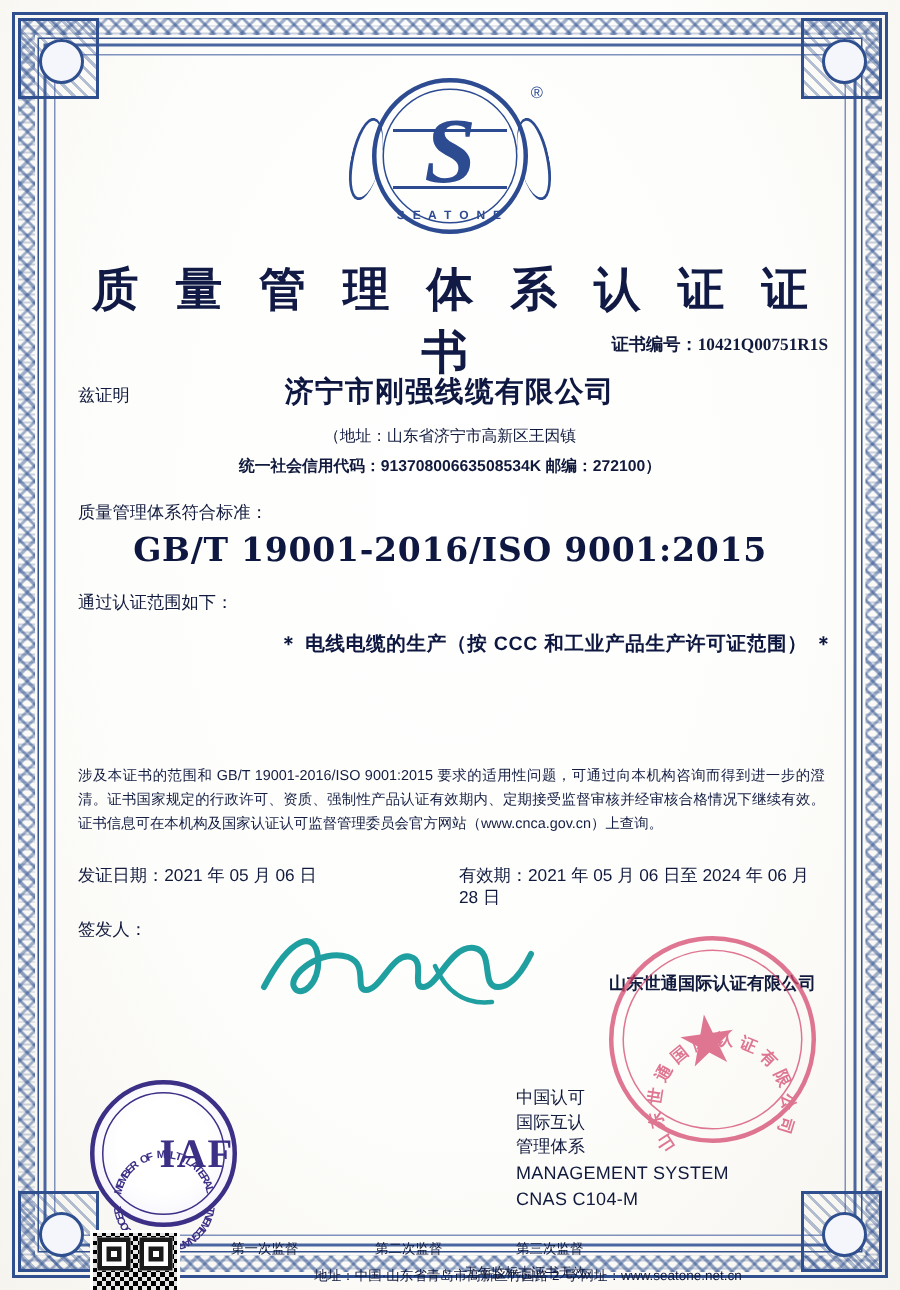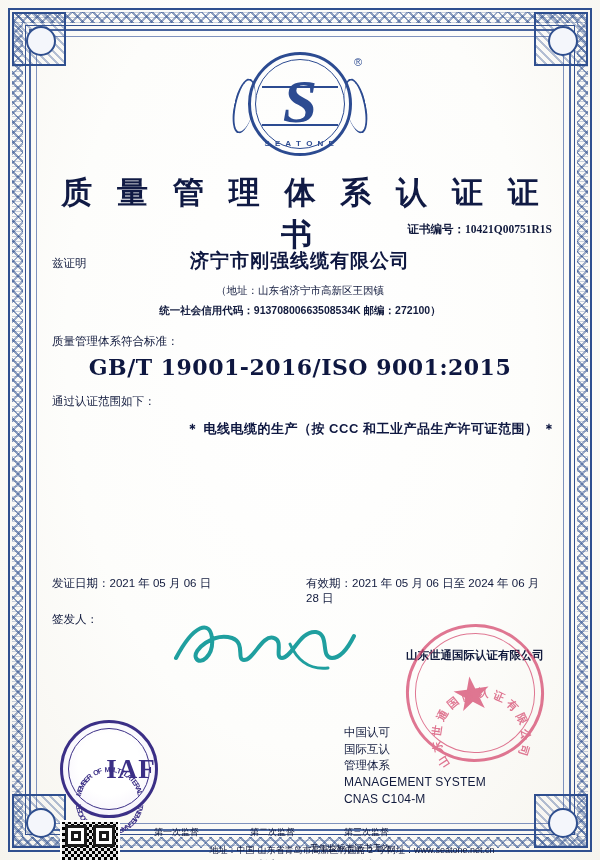--- a/index.html
+++ b/index.html
@@ -609,20 +609,21 @@
     <div class="company-name">济宁市刚强线缆有限公司</div>
     <div class="company-address">（地址：山东省济宁市高新区王因镇</div>
     <div class="company-credit">统一社会信用代码：91370800663508534K  邮编：272100）</div>
 
     <div class="label-standard">质量管理体系符合标准：</div>
     <div class="standard-value">GB/T 19001-2016/ISO 9001:2015</div>
 
     <div class="label-scope">通过认证范围如下：</div>
     <div class="scope-value">＊ 电线电缆的生产（按 CCC 和工业产品生产许可证范围） ＊</div>
 
+    <div class="fineprint">涉及本证书的范围和 GB/T 19001-2016/ISO 9001:2015 要求的适用性问题，可通过向本机构咨询而得到进一步的澄清。证书国家规定的行政许可、资质、强制性产品认证有效期内、定期接受监督审核并经审核合格情况下继续有效。证书信息可在本机构及国家认证认可监督管理委员会官方网站（www.cnca.gov.cn）上查询。</div>
 
     <div class="dates-row">
       <span class="issue">
         <span>发证日期：</span><span>2021 年 05 月 06 日</span>
       </span>
       <span class="valid">
         <span>有效期：</span><span>2021 年 05 月 06 日至 2024 年 06 月 28 日</span>
       </span>
     </div>
 

